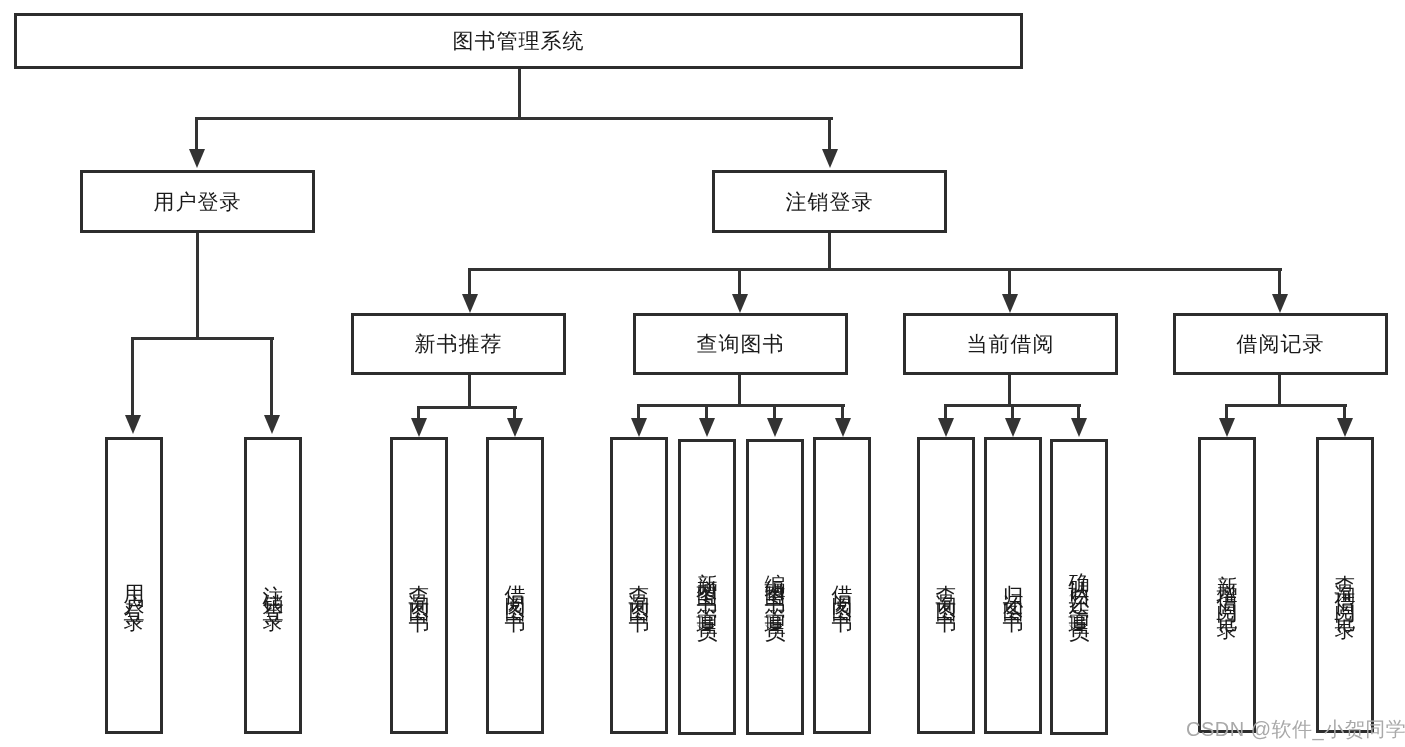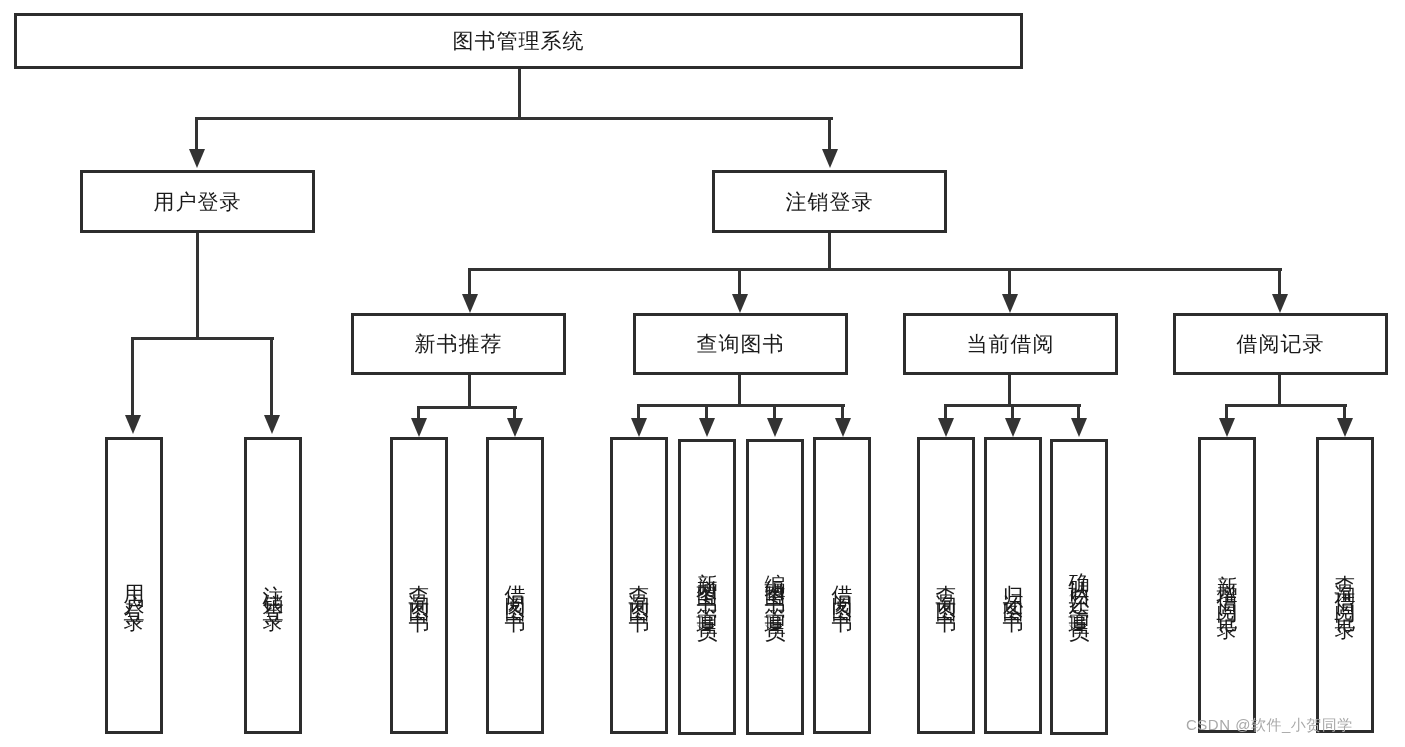--- a/index.html
+++ b/index.html
@@ -18,21 +18,21 @@
     display:flex;align-items:center;justify-content:center;
     font-size:21px;letter-spacing:9px;box-sizing:border-box;color:#1a1a1a;
   }
   .line{position:absolute;background:#333333;}
   .arrow{
     position:absolute;width:0;height:0;
     border-left:8px solid transparent;border-right:8px solid transparent;
     border-top:19px solid #333333;
   }
   .watermark{
-    position:absolute;left:1186px;top:716px;font-size:15px;color:#a9a9a9;
+    position:absolute;left:1186px;top:716px;font-size:20px;color:#a9a9a9;
     letter-spacing:0.5px;white-space:nowrap;
   }
 </style>
 </head>
 <body>
 
 <div id="canvas">
 
   <div class="box" style="left:14px;top:13px;width:1009px;height:56px;">图书管理系统</div>
 

